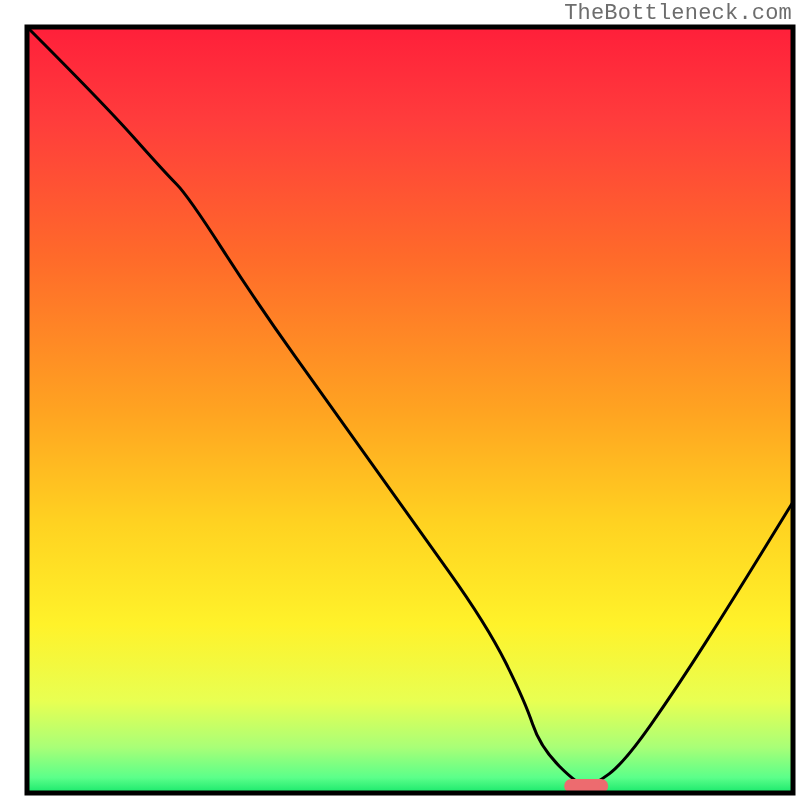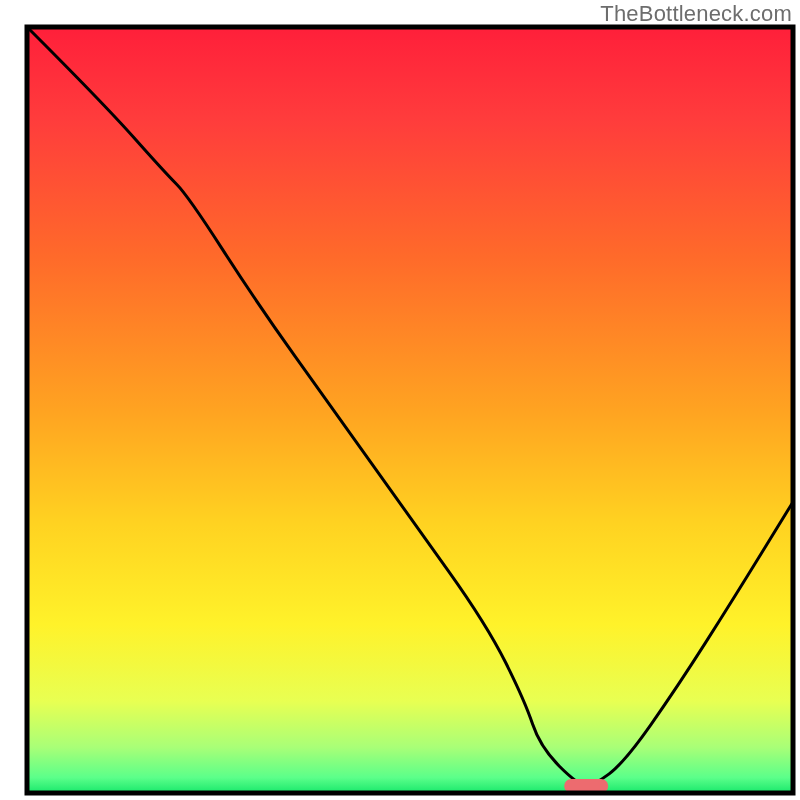--- a/index.html
+++ b/index.html
@@ -18,20 +18,21 @@
   }
   .watermark {
     position: absolute;
     top: 1px;
     right: 8px;
     color: #6d6d6d;
     font-size: 22px;
     font-weight: 500;
     z-index: 50;
     letter-spacing: 0.2px;
+    font-family: Liberation Mono, monospace;
   }
   svg.plot {
     position: absolute;
     left: 0;
     top: 0;
     width: 800px;
     height: 800px;
     display: block;
   }
 </style>

